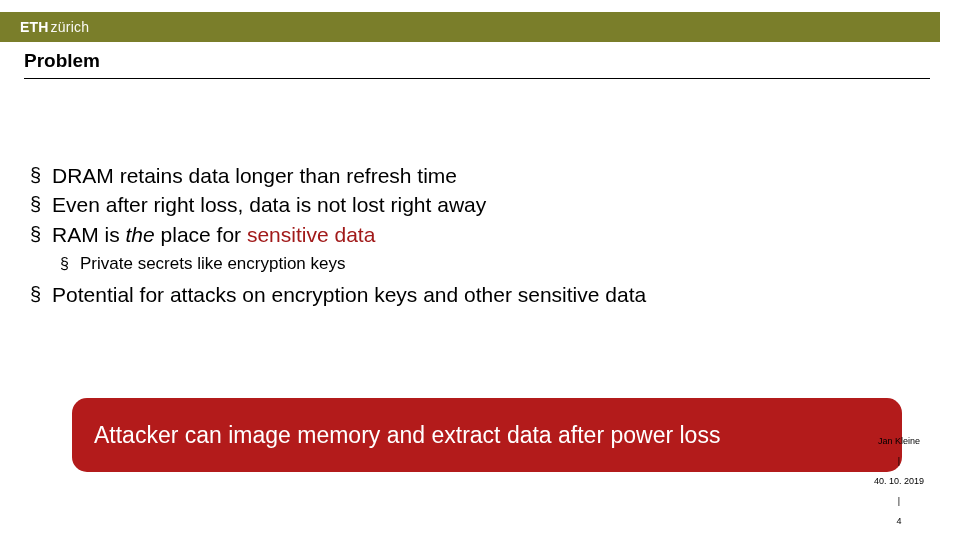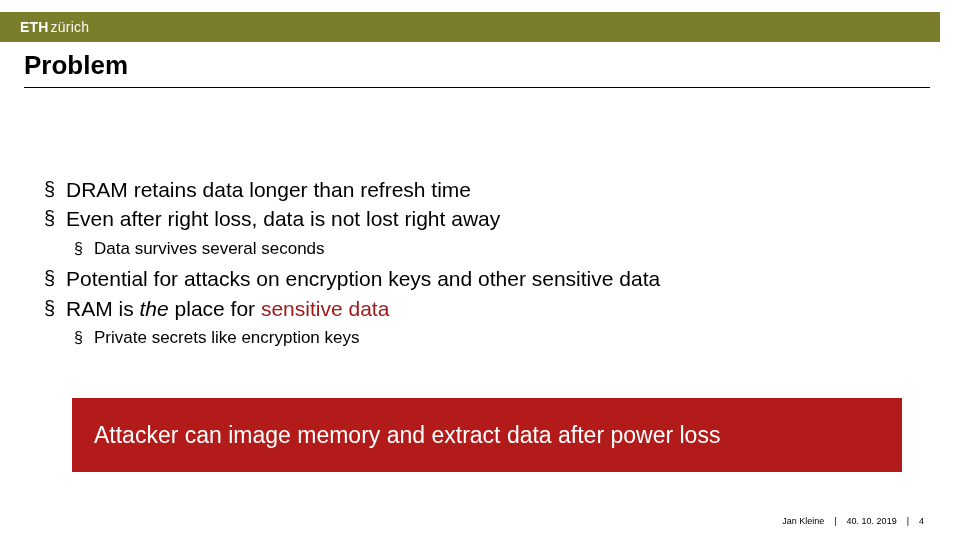--- a/index.html
+++ b/index.html
@@ -30,41 +30,41 @@
   }
   .logo-strong { font-weight: 700; }
   .logo-light  { font-weight: 300; opacity: 0.95; margin-left: 2px;}
   .title-block {
     position: absolute;
     top: 50px;
     left: 24px;
     right: 30px;
   }
   .title {
-    font-size: 26px;
+    font-size: 19px;
     font-weight: 700;
     color: #000;
     margin: 0 0 6px 0;
   }
   .title-rule {
     border: none;
     border-top: 1px solid #000;
     margin: 0;
   }
   .content {
     position: absolute;
     top: 160px;
     left: 24px;
     right: 30px;
     color: #000;
   }
   ul.lvl1 {
     list-style: none;
     padding: 0;
-    margin: 16px;
+    margin: 2px;
   }
   ul.lvl1 > li {
     position: relative;
     padding-left: 26px;
     font-size: 21px;
     line-height: 1.35;
     margin-bottom: 1px;
   }
   ul.lvl1 > li::before {
     content: "§";
@@ -100,30 +100,32 @@
     left: 72px;
     right: 58px;
     top: 398px;
     height: 74px;
     background: #b31b1b;
     color: #ffffff;
     display: flex;
     align-items: center;
     padding: 0 22px;
     font-size: 23px;
+    border-radius: 15px;
   }
   .footer {
     position: absolute;
     right: 36px;
     bottom: 14px;
     display: flex;
     align-items: center;
     gap: 10px;
     color: #000;
     font-size: 9px;
+    flex-direction: column;
   }
   .fsep { color: #000; }
 </style>
 </head>
 <body>
 
 <div class="banner">
   <div class="logo">
     <span class="logo-strong">ETH</span><span class="logo-light">zürich</span>
   </div>
@@ -134,36 +136,31 @@
   <hr class="title-rule">
 </div>
 
 <div class="content">
   <ul class="lvl1">
     <li>
       <span>DRAM retains data longer than refresh time</span>
     </li>
     <li>
       <span>Even after right loss, </span><span class="under">data is not lost right away</span>
-      <ul class="lvl2">
-        <li>
-          <span>Data survives several seconds</span>
-        </li>
-      </ul>
-    </li>
-    <li>
-      <span>Potential for attacks on encryption keys and other sensitive data</span>
     </li>
     <li>
       <span>RAM is </span><em class="it">the</em><span> place for </span><span class="hl">sensitive data</span>
       <ul class="lvl2">
         <li>
           <span>Private secrets like encryption keys</span>
         </li>
       </ul>
+    </li>
+    <li>
+      <span>Potential for attacks on encryption keys and other sensitive data</span>
     </li>
   </ul>
 </div>
 
 <div class="callout">
   <span>Attacker can image memory and extract data after power loss</span>
 </div>
 
 <div class="footer">
   <span>Jan Kleine</span>

